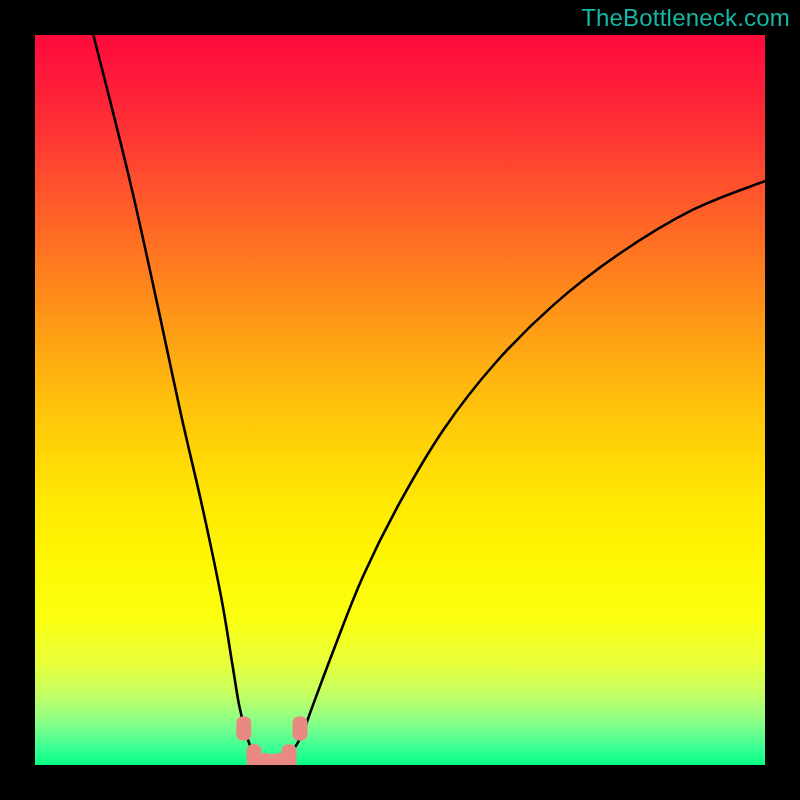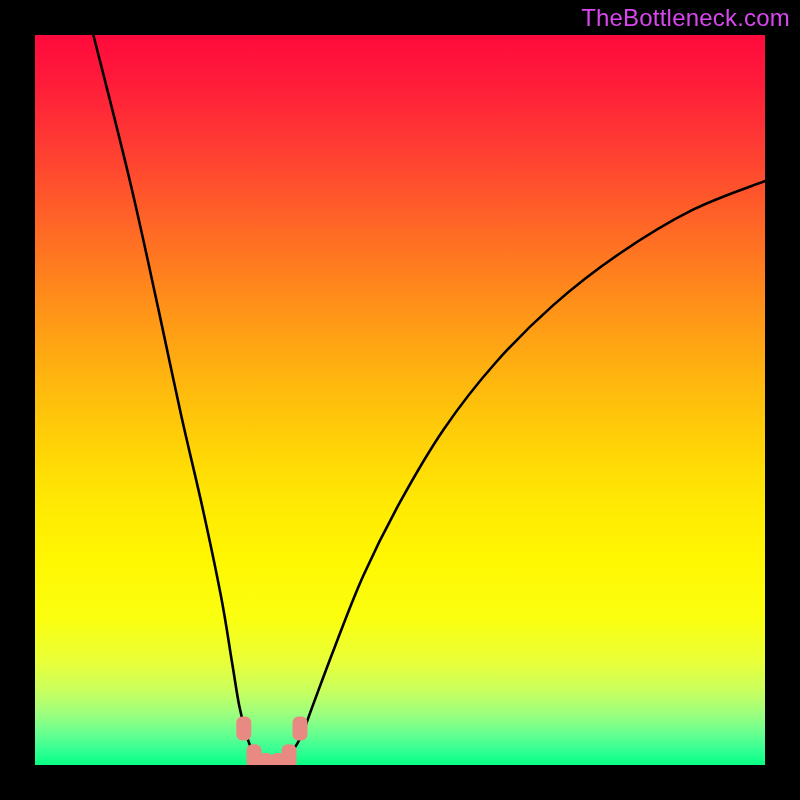--- a/index.html
+++ b/index.html
@@ -10,21 +10,21 @@
     width: 800px; height: 800px;
     background: #000;
   }
   .watermark {
     position: absolute;
     top: 4px;
     right: 10px;
     font-family: Arial, Helvetica, sans-serif;
     font-size: 24px;
     font-weight: 400;
-    color: #d946ef;
+    color: #14b8a6;
     letter-spacing: 0.2px;
     z-index: 5;
   }
   .plot {
     position: absolute;
     left: 35px;
     top: 35px;
     width: 730px;
     height: 730px;
     overflow: hidden;

